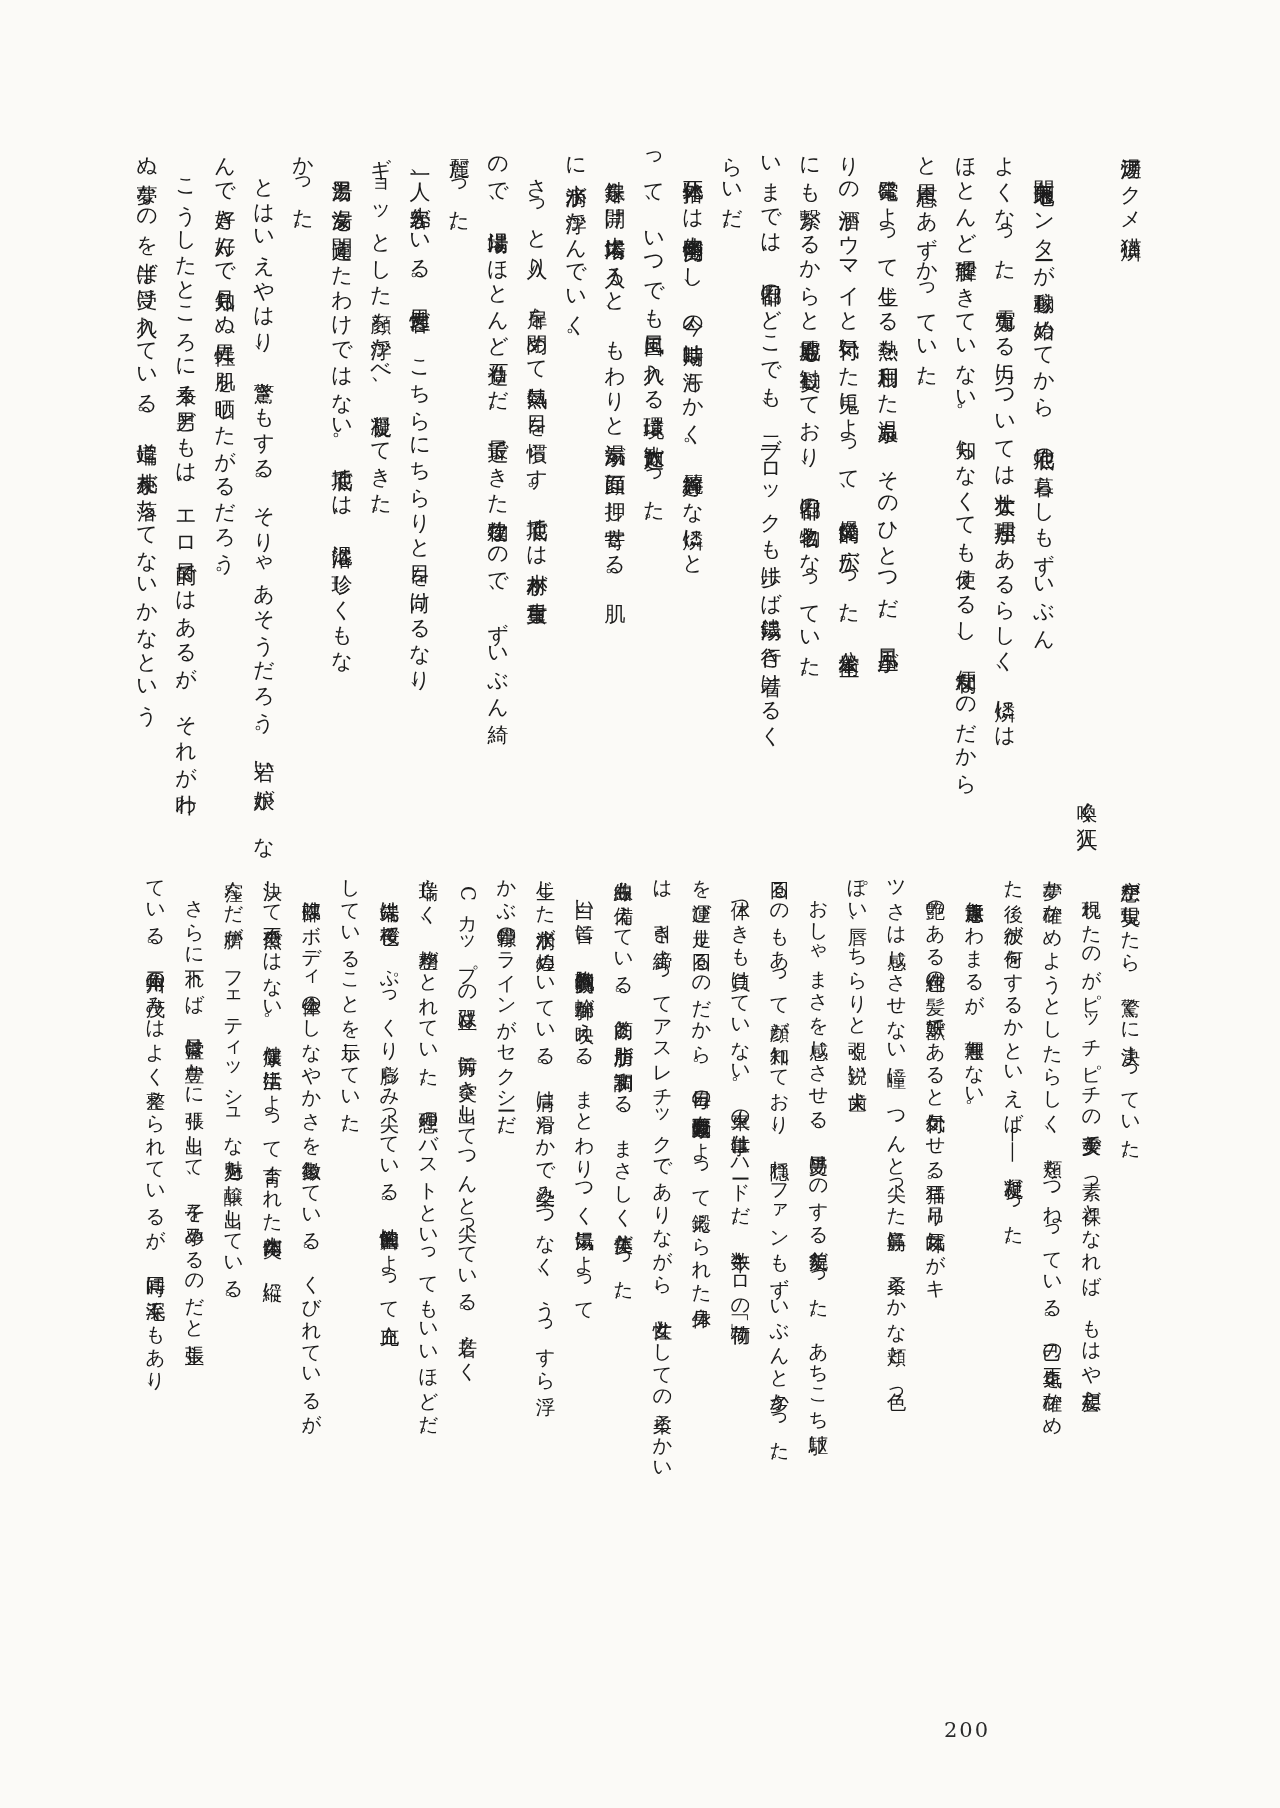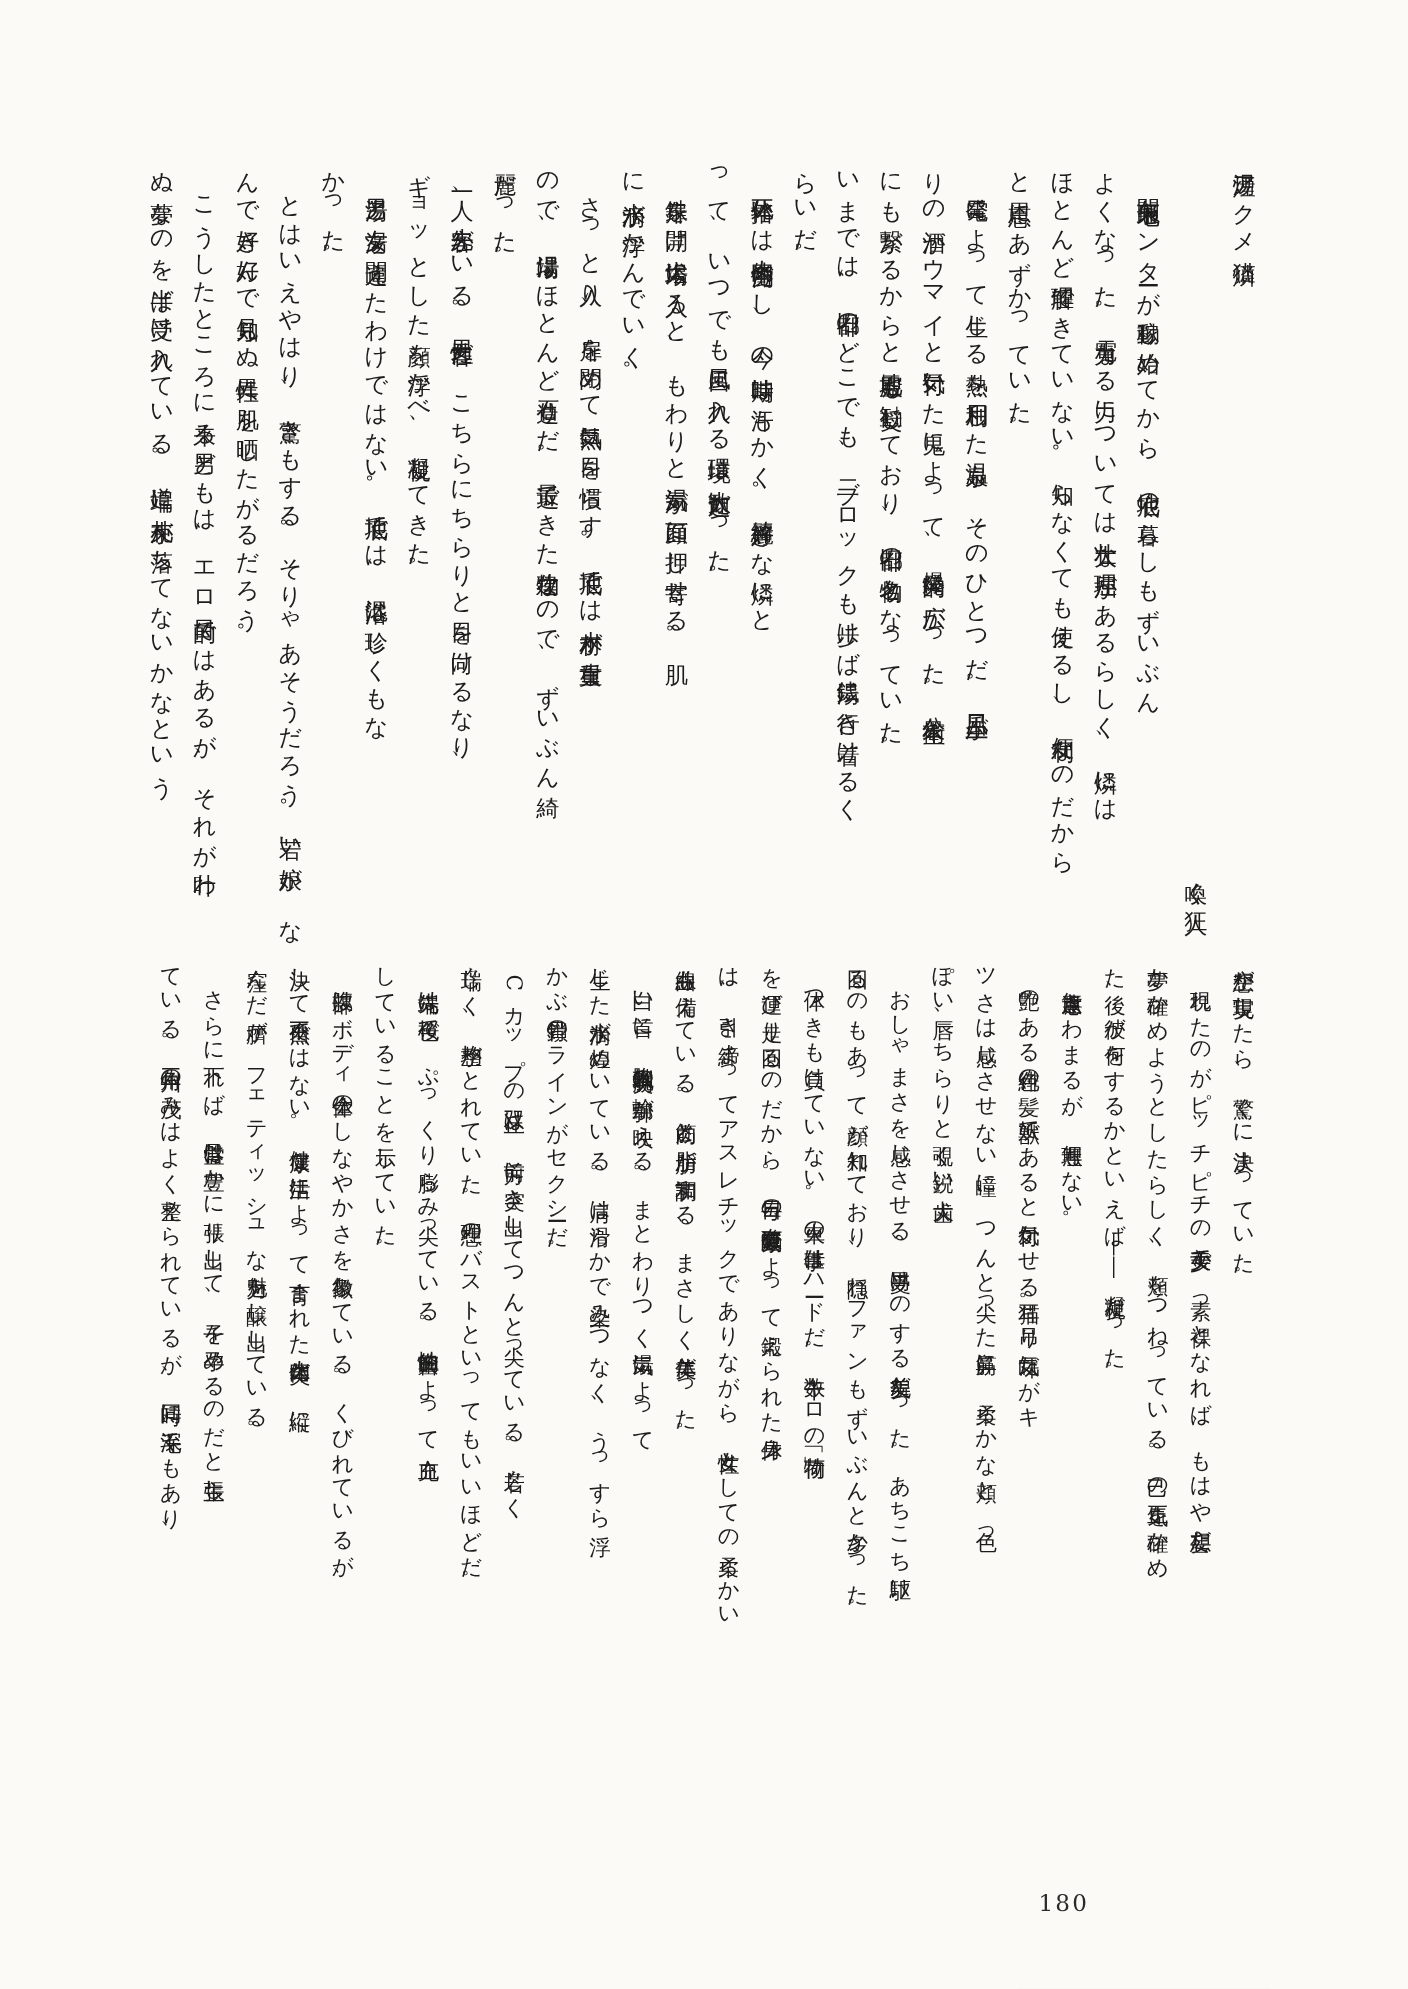--- a/index.html
+++ b/index.html
@@ -120,15 +120,15 @@
       <div class="tcol">瑞々しく、均整がとれていた。理想のバストといってもいいほどだ。</div>
       <div class="tcol indent">先端は桜色で、ぷっくり膨らみ尖っている。性的興奮によって充血</div>
       <div class="tcol">していることを示していた。</div>
       <div class="tcol indent">腹部はボディ全体のしなやかさを象徴している。くびれているが、</div>
       <div class="tcol">決して不自然ではない。健康な生活によって育まれた肉体美だ。縦に</div>
       <div class="tcol">窪んだ臍が、フェティッシュな魅力を醸し出している。</div>
       <div class="tcol indent">さらに下れば、骨盤は豊かに張り出して、子を孕めるのだと主張し</div>
       <div class="tcol">ている。三角州の茂みはよく整えられているが、同時に毛深くもあり、</div>
     </section>
 
-  <div class="page-number">180</div>
+  <div class="page-number">200</div>
 
 </div>
 
 </body></html>

